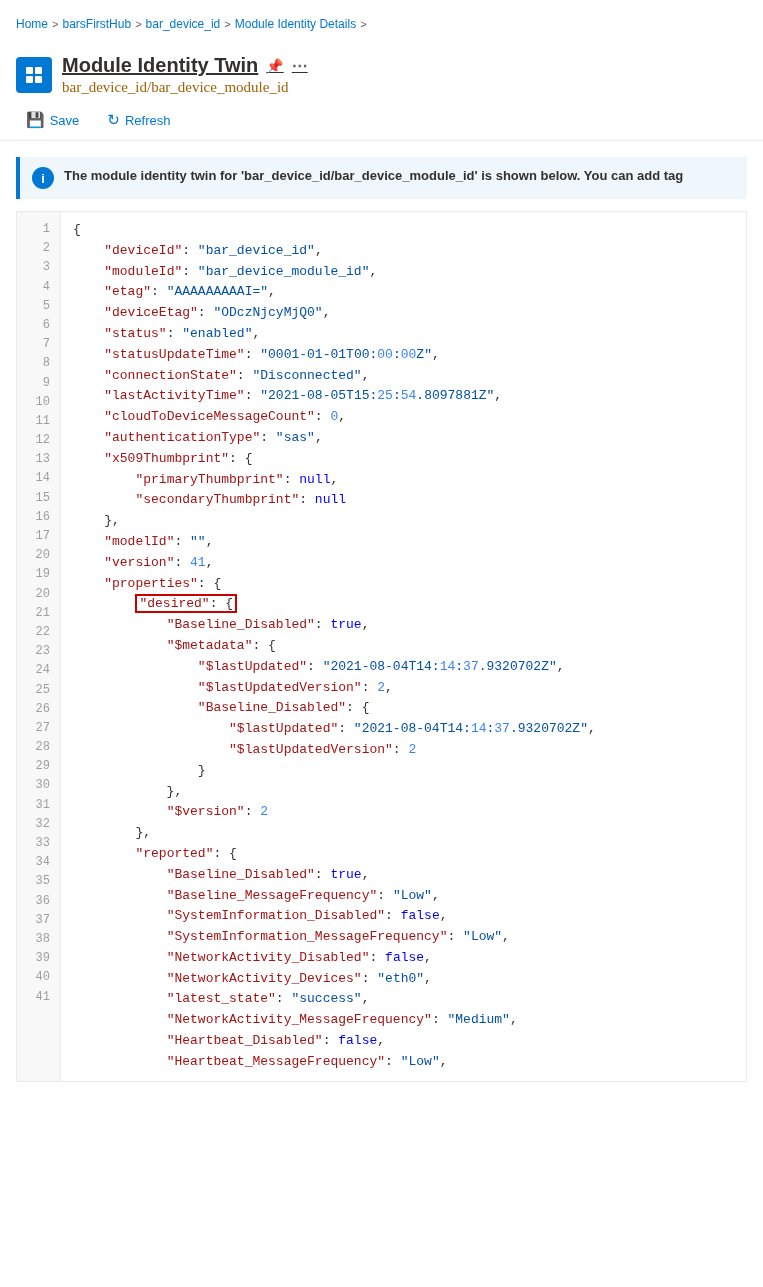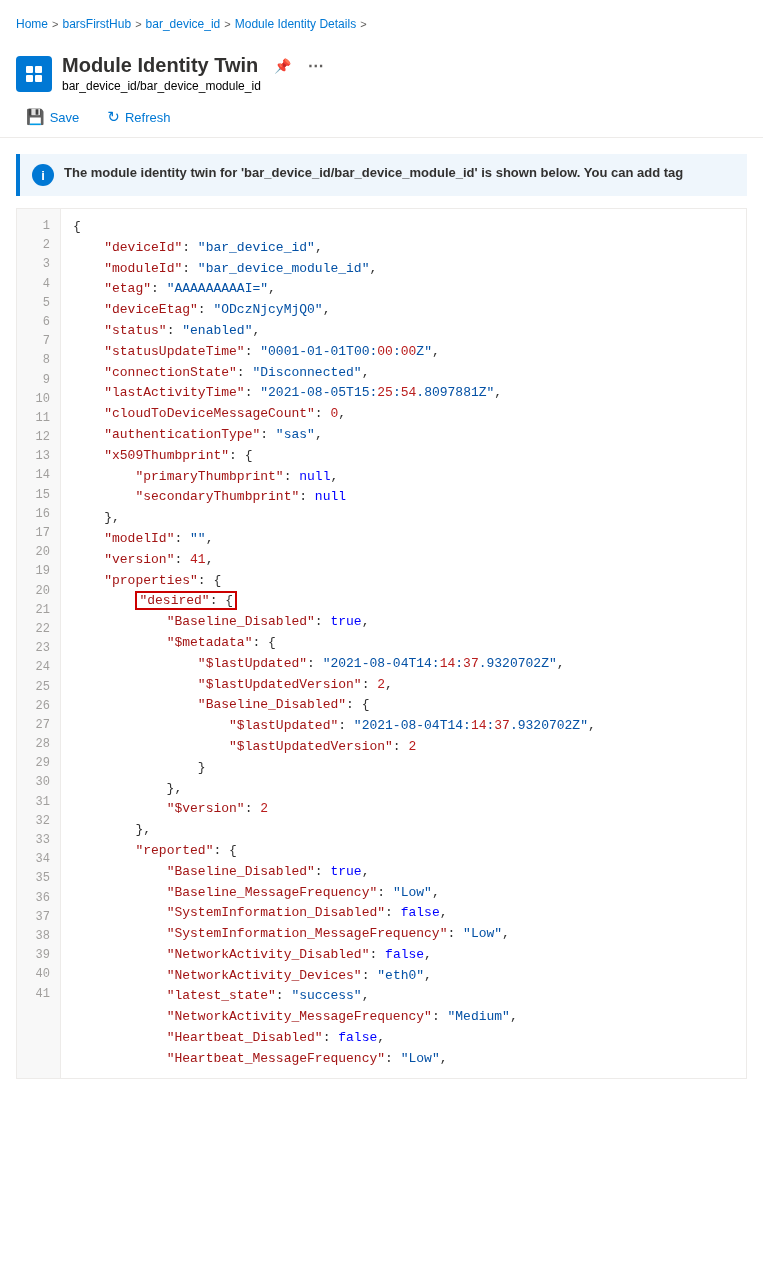--- a/index.html
+++ b/index.html
@@ -42,36 +42,38 @@
       justify-content: center;
       flex-shrink: 0;
     }
     .page-header-icon svg { fill: white; }
     .page-header-text h1 {
       font-size: 20px;
       font-weight: 600;
       color: #323130;
       display: flex;
       align-items: center;
-      gap: 16px;
+      gap: 8px;
+      text-decoration: underline;
     }
     .page-header-text h1 .icon-pin {
       font-size: 14px;
       color: #605e5c;
       cursor: pointer;
     }
     .page-header-text h1 .icon-more {
       font-size: 16px;
       color: #605e5c;
       cursor: pointer;
     }
     .page-header-subtitle {
-      font-size: 12px;
-      color: #000000;
+      font-size: 15px;
+      color: #a16207;
       margin-top: 2px;
+      font-family: Liberation Serif, serif;
     }
 
     
     .toolbar {
       display: flex;
       align-items: center;
       padding: 6px 16px;
       gap: 8px;
       border-bottom: 1px solid #edebe9;
     }
@@ -150,21 +152,21 @@
     }
     .code-area {
       padding: 8px 12px;
       flex: 1;
       overflow-x: auto;
       white-space: pre;
       line-height: 1.6;
     }
     .k { color: #a31515; } 
     .v-str { color: #0451a5; } 
-    .v-num { color: #b91c1c; } 
+    .v-num { color: #3b82f6; } 
     .v-bool-true { color: #0000ff; }
     .v-bool-false { color: #0000ff; margin-top: 43px; }
     .v-null { color: #0000ff; }
 
     
     .highlight-desired {
       display: inline;
       border: 2px solid #cc0000;
       padding: 0 2px;
       background: transparent;

